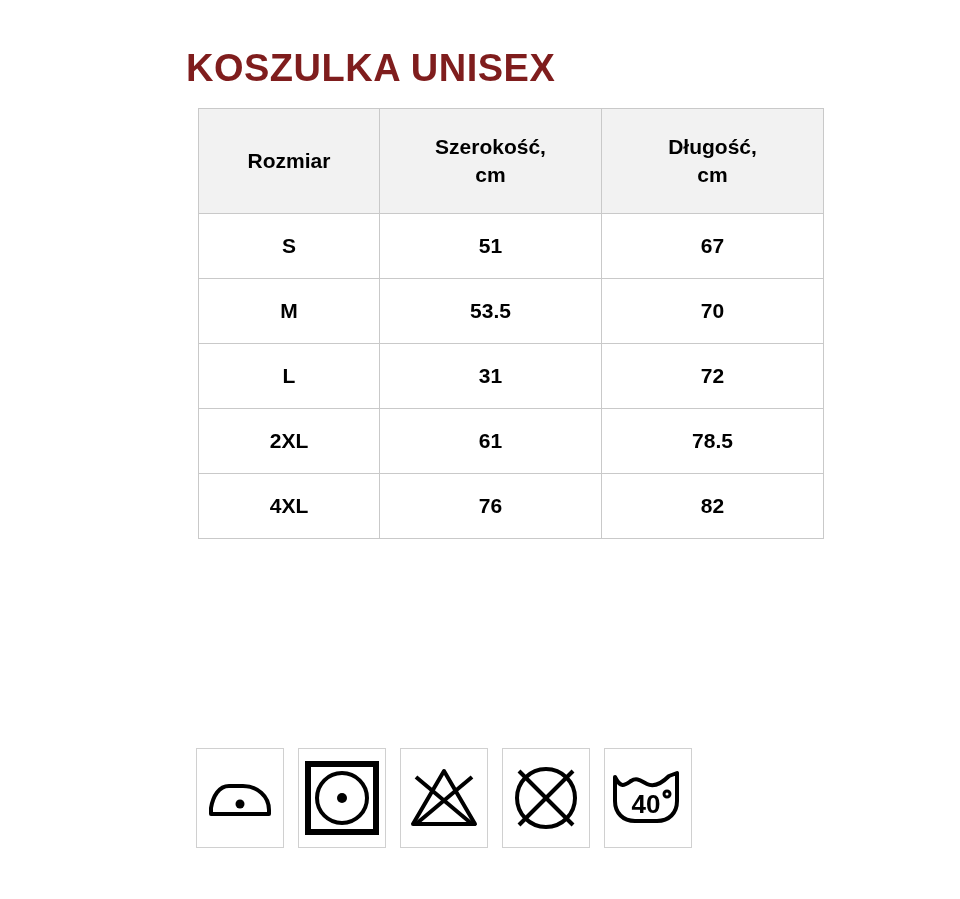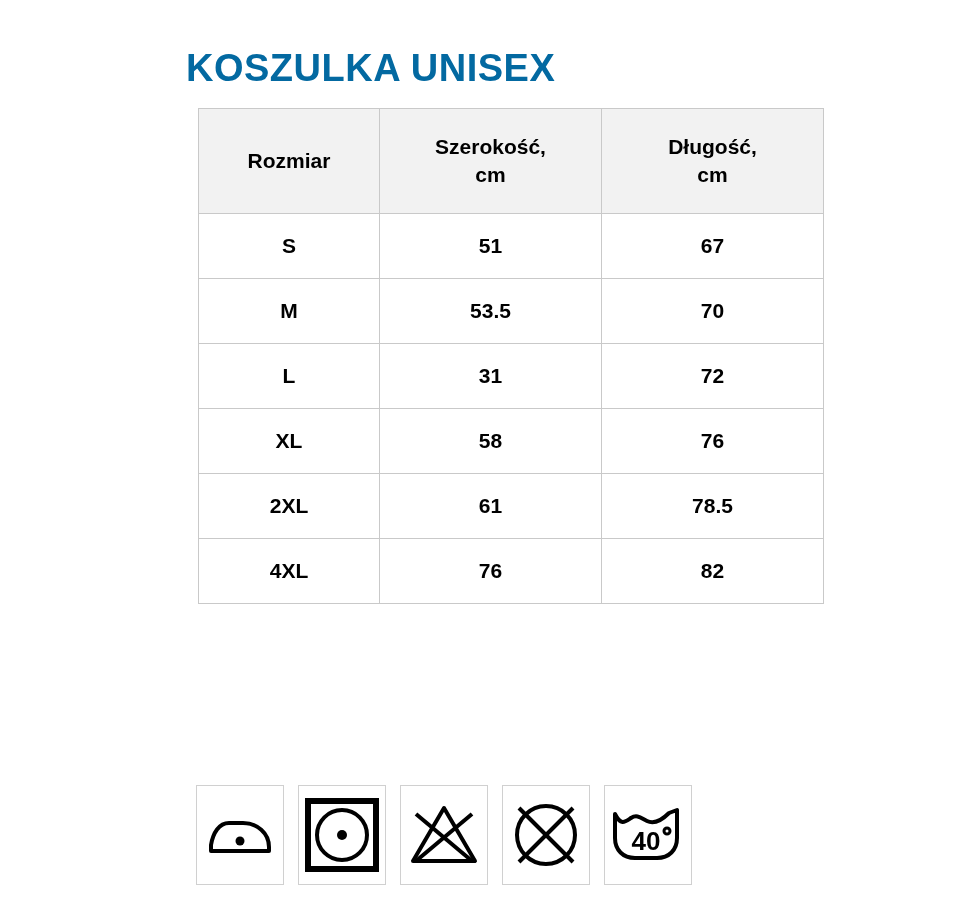--- a/index.html
+++ b/index.html
@@ -20,21 +20,21 @@
     height: 899px;
     box-sizing: border-box;
   }
   .title {
     position: absolute;
     left: 186px;
     top: 46px;
     font-size: 38px;
     font-weight: bold;
     letter-spacing: 0.5px;
-    color: #0369a1;
+    color: #7f1d1d;
     line-height: 1.2;
   }
   .size-table {
     position: absolute;
     left: 198px;
     top: 108px;
     width: 574px;
     border-collapse: collapse;
     table-layout: fixed;
   }
@@ -60,21 +60,21 @@
     height: 62px;
     background: #ffffff;
     font-weight: bold;
   }
   .size-table tbody td.size-cell {
     font-weight: bold;
   }
   .care-icons {
     position: absolute;
     left: 196px;
-    top: 785px;
+    top: 748px;
     display: flex;
     gap: 14px;
   }
   .care-icon {
     width: 88px;
     height: 100px;
     border: 1px solid #d0d0d0;
     background: #fff;
     display: flex;
     align-items: center;
@@ -112,25 +112,20 @@
       </tr>
       <tr>
         <td class="size-cell">M</td>
         <td>53.5</td>
         <td>70</td>
       </tr>
       <tr>
         <td class="size-cell">L</td>
         <td>31</td>
         <td>72</td>
-      </tr>
-      <tr>
-        <td class="size-cell">XL</td>
-        <td>58</td>
-        <td>76</td>
       </tr>
       <tr>
         <td class="size-cell">2XL</td>
         <td>61</td>
         <td>78.5</td>
       </tr>
       <tr>
         <td class="size-cell">4XL</td>
         <td>76</td>
         <td>82</td>

